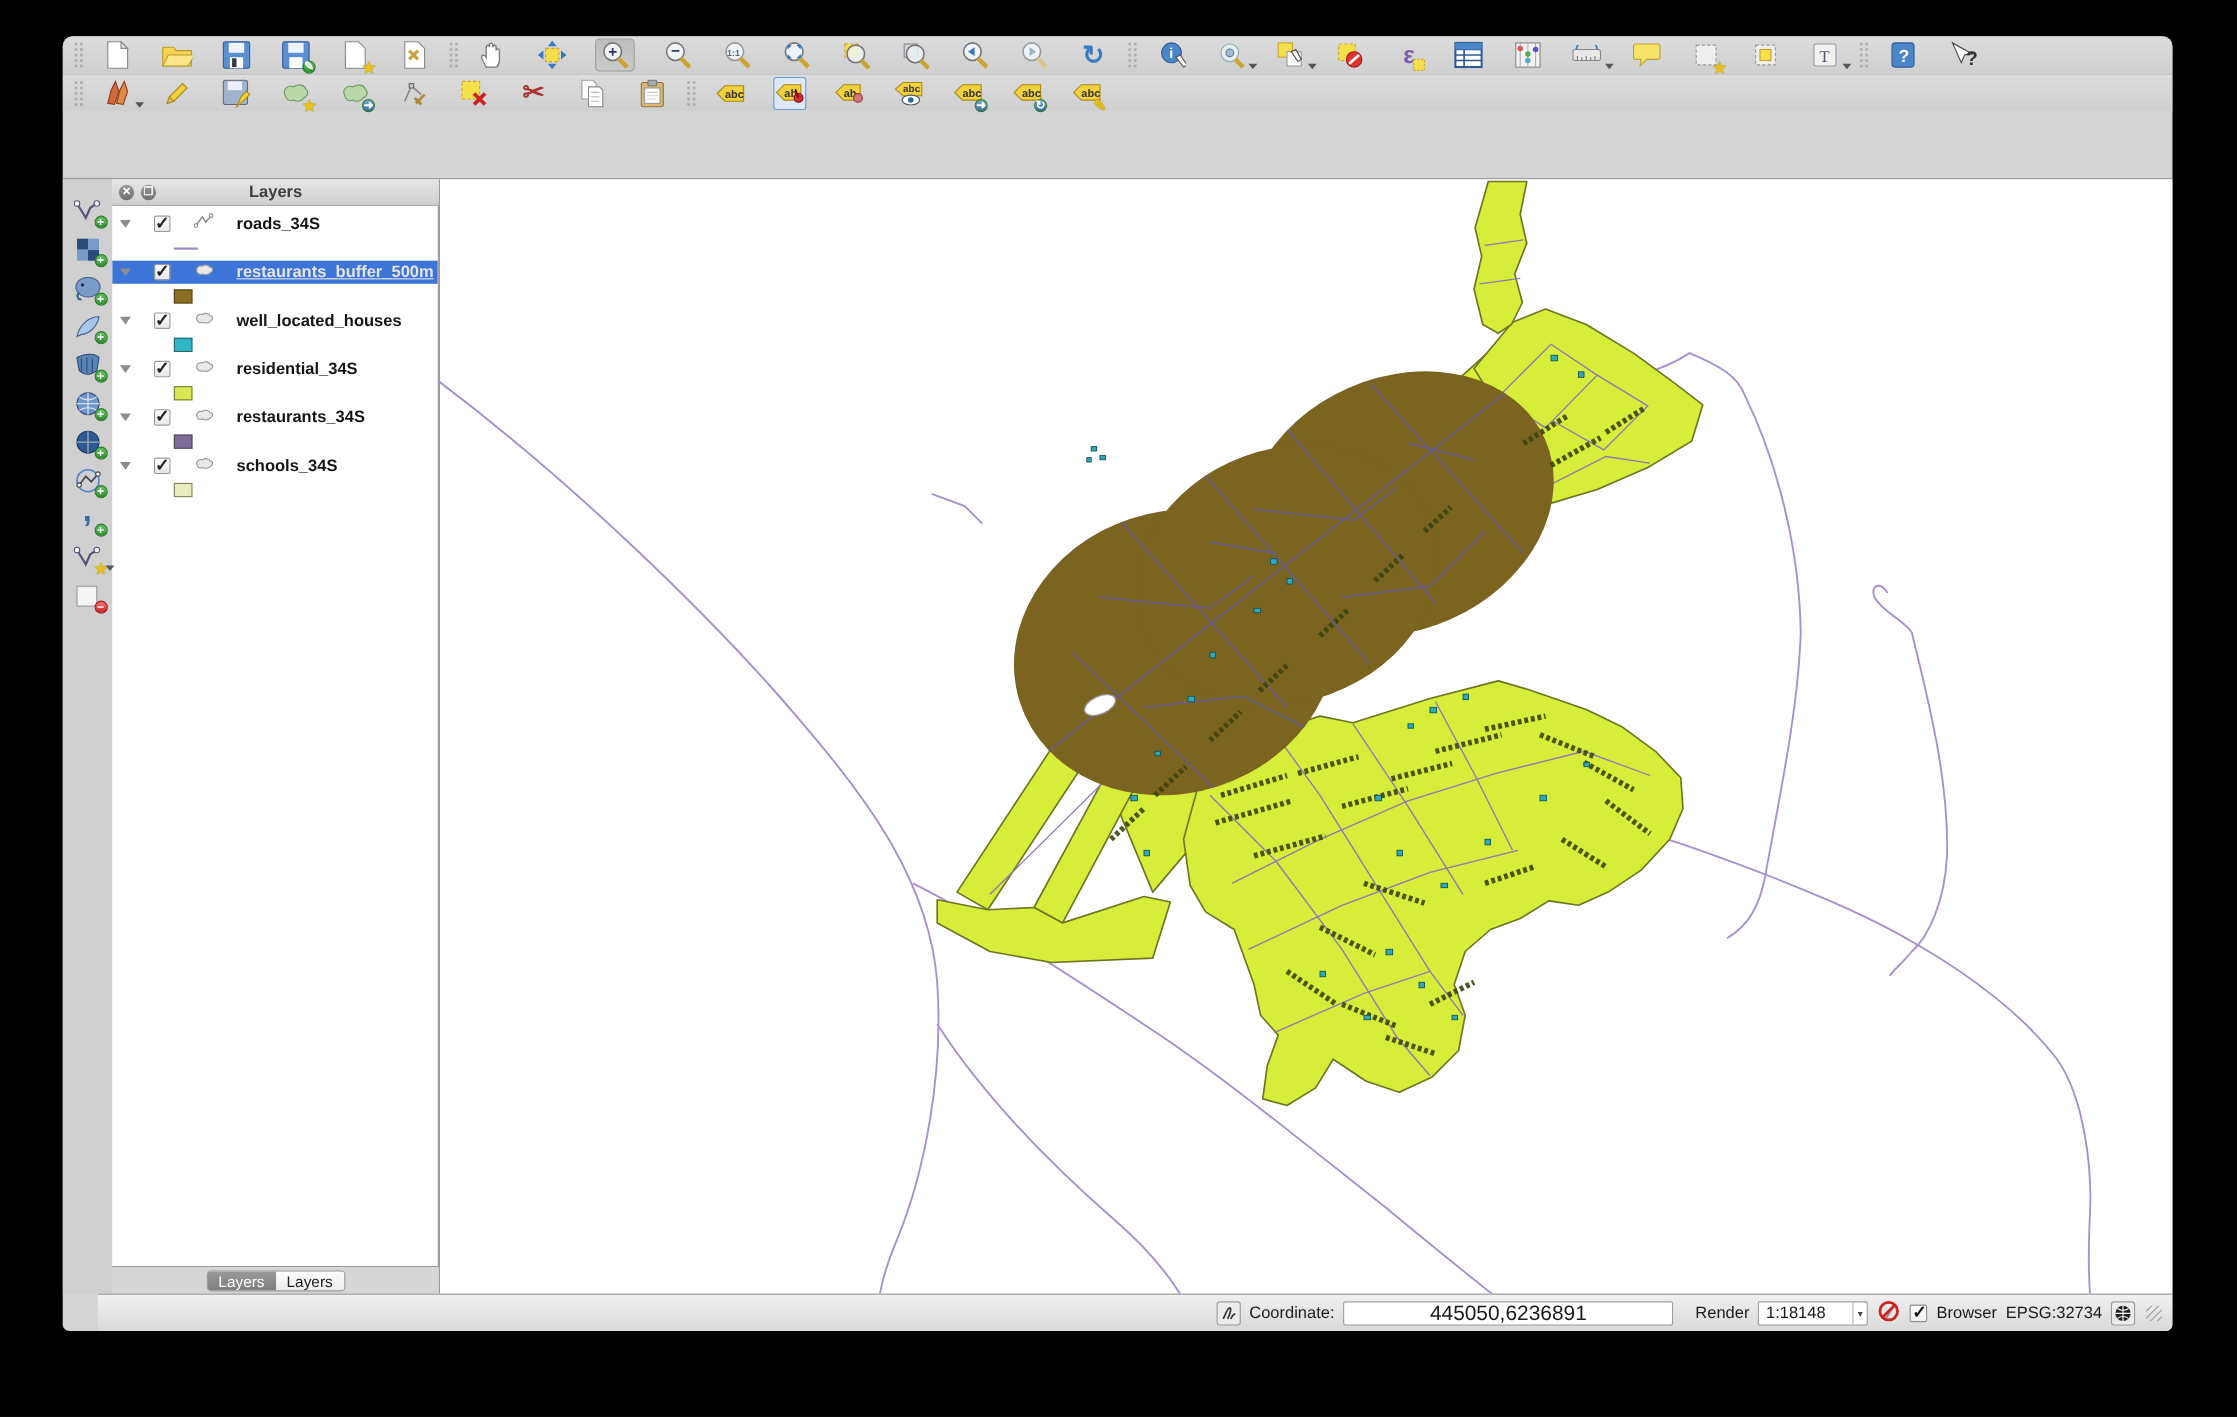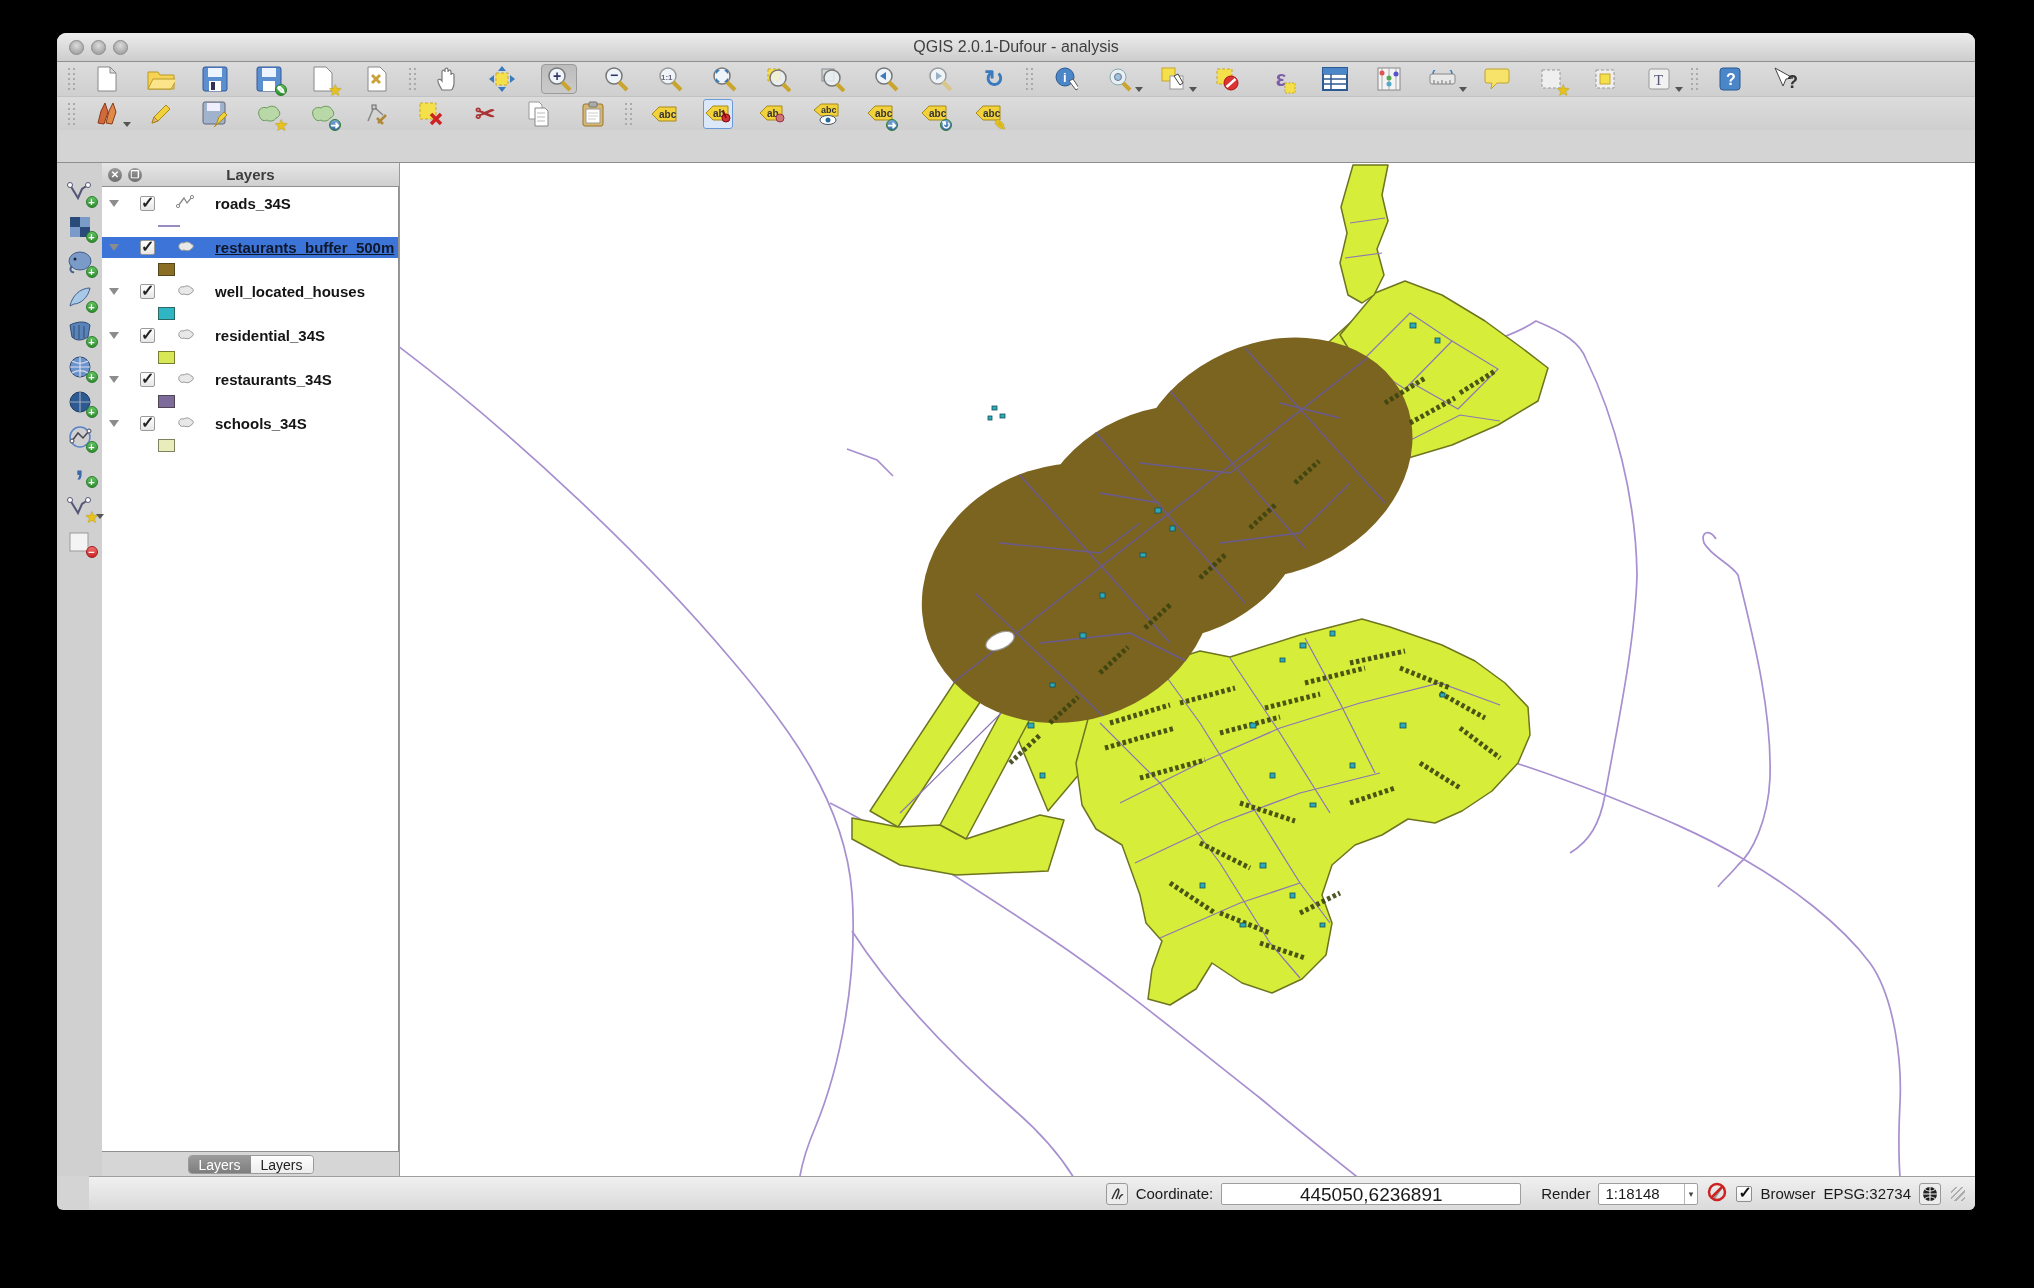--- a/index.html
+++ b/index.html
@@ -37,21 +37,21 @@
   .phbtn { width:14px; height:14px; border-radius:50%; background:linear-gradient(#9a9a9a,#6f6f6f); color:#fff;
     font:bold 10px/14px "Liberation Sans",sans-serif; text-align:center; margin-left:6px; flex:none; }
   .panel-list { flex:1; background:#fff; border:1px solid #8f8f8f; border-left:none; overflow:hidden; padding-top:5px; }
   .lrow { height:21px; display:flex; align-items:center; padding-left:7px; margin-top:1px;gap:12px; }
   .lrow.sel { background:#3c74d8; }
   .tri { width:0; height:0; border-left:5px solid transparent; border-right:5px solid transparent; border-top:7px solid #8c8c8c; margin-right:9px; flex:none;}
   .cb { width:15px; height:15px; border:1px solid #9a9a9a; border-radius:2px; background:linear-gradient(#fff,#e6e6e6); position:relative; margin-right:9px; flex:none;}
   .cb::after { content:"✓"; position:absolute; left:0px; top:-4px; font-size:16px; font-weight:bold; color:#222; }
   .typeicon { width:22px; margin-right:5px; flex:none; }
   .llabel { font-size:15px; font-weight:bold; color:#141414; white-space:nowrap; }
-  .lrow.sel .llabel { color:#0f172a; text-decoration:underline; }
+  .lrow.sel .llabel { color:#e5e5e5; text-decoration:underline; }
   .swrow { height:22px; display:flex; align-items:center; padding-left:56px; }
   .swatch { width:17px; height:13px; border:1px solid rgba(40,40,20,.55); }
   .lineswatch { width:22px; height:2px; margin-top:2px; }
   .panel-foot { height:24px; display:flex; align-items:center; justify-content:center; background:#d6d6d6; }
   .tabs { display:flex; border:1px solid #9a9a9a; border-radius:4px; overflow:hidden; height:19px; }
   .tab { min-width:62px; padding:0 8px; font-size:14px; line-height:18px; text-align:center; background:linear-gradient(#fdfdfd,#ededed); color:#222; }
   .tab.active { background:linear-gradient(#9a9a9a,#7e7e7e); color:#fff; }
   .canvas { flex:1; background:#fff; border-left:1px solid #9a9a9a; position:relative; overflow:hidden; }
   .canvas svg { position:absolute; left:0; top:0; }
   
@@ -65,28 +65,20 @@
   .scalecombo .arrowbox { width:16px; height:20px; border-left:1px solid #b5b5b5; display:flex; align-items:center; justify-content:center; }
   .cbx { width:16px; height:16px; border:1px solid #8f8f8f; border-radius:2px; background:linear-gradient(#fff,#eee); position:relative; }
   .cbx::after { content:"✓"; position:absolute; left:1px; top:-4px; font-size:16px; font-weight:bold; color:#111; }
   .gripcorner { width:14px; height:14px; margin-left:2px;
      background:repeating-linear-gradient(135deg, transparent 0 3px, #adadad 3px 4.5px); }
 </style>
 </head>
 <body>
 
 <div id="window">
-  <div class="titlebar">
-    <div class="lights">
-      <span class="light"></span>
-      <span class="light"></span>
-      <span class="light"></span>
-    </div>
-    <span class="title">QGIS 2.0.1-Dufour - analysis</span>
-  </div>
 
   <div class="tbrow">
     <span class="grip"></span>
     <span class="tb">
         <svg width="24" height="26">
           <path d="M3,1 h12 l6,6 v18 h-18 z" fill="#fff" stroke="#888"></path>
           <path d="M15,1 l6,6 h-6 z" fill="#ddd" stroke="#888"></path>
         </svg>
       </span>
     <span class="tb">

